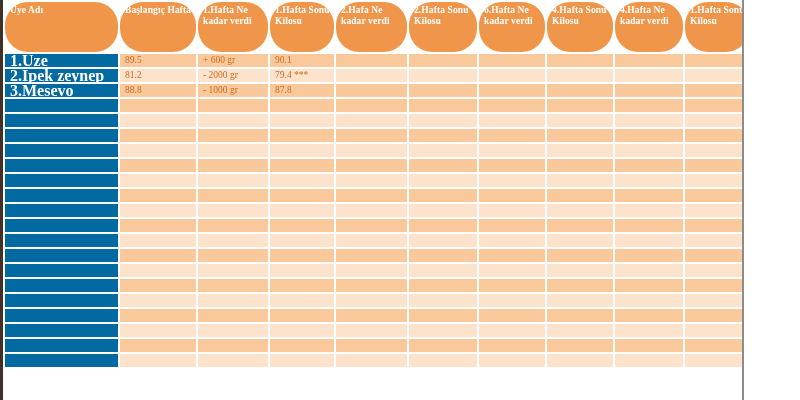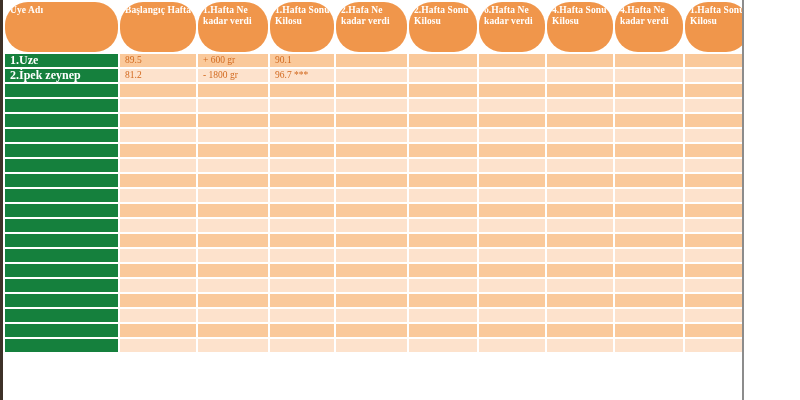--- a/index.html
+++ b/index.html
@@ -59,24 +59,24 @@
     font-size: 9.5px;
     line-height: 13px;
     vertical-align: middle;
     overflow: hidden;
     white-space: nowrap;
     color: #D2691E;
   }
 
   
   tbody td.c-name {
-    background: #15803d;
+    background: #0369a1;
     color: #ffffff;
     font-weight: bold;
-    font-size: 12px;
+    font-size: 16px;
   }
 
   
   tr.band-dark td.c-val { background: #FAC99B; }
   tr.band-light td.c-val { background: #FDE2CC; }
 
   
   col.w-name { width: 113px; }
   col.w-c1   { width: 76px; }
   col.w-c2   { width: 70px; }
@@ -128,22 +128,34 @@
           <td class="c-val"></td>
           <td class="c-val"></td>
           <td class="c-val"></td>
           <td class="c-val"></td>
           <td class="c-val"></td>
           <td class="c-val"></td>
         </tr>
         <tr class="band-light">
           <td class="c-name">2.İpek zeynep</td>
           <td class="c-val">81.2</td>
-          <td class="c-val">- 1800 gr</td>
-          <td class="c-val">96.7 ***</td>
+          <td class="c-val">- 2000 gr</td>
+          <td class="c-val">79.4 ***</td>
+          <td class="c-val"></td>
+          <td class="c-val"></td>
+          <td class="c-val"></td>
+          <td class="c-val"></td>
+          <td class="c-val"></td>
+          <td class="c-val"></td>
+        </tr>
+        <tr class="band-dark">
+          <td class="c-name">3.Mesevo</td>
+          <td class="c-val">88.8</td>
+          <td class="c-val">- 1000  gr</td>
+          <td class="c-val">87.8</td>
           <td class="c-val"></td>
           <td class="c-val"></td>
           <td class="c-val"></td>
           <td class="c-val"></td>
           <td class="c-val"></td>
           <td class="c-val"></td>
         </tr>
         <tr class="band-dark">
           <td class="c-name"></td>
           <td class="c-val"></td>

